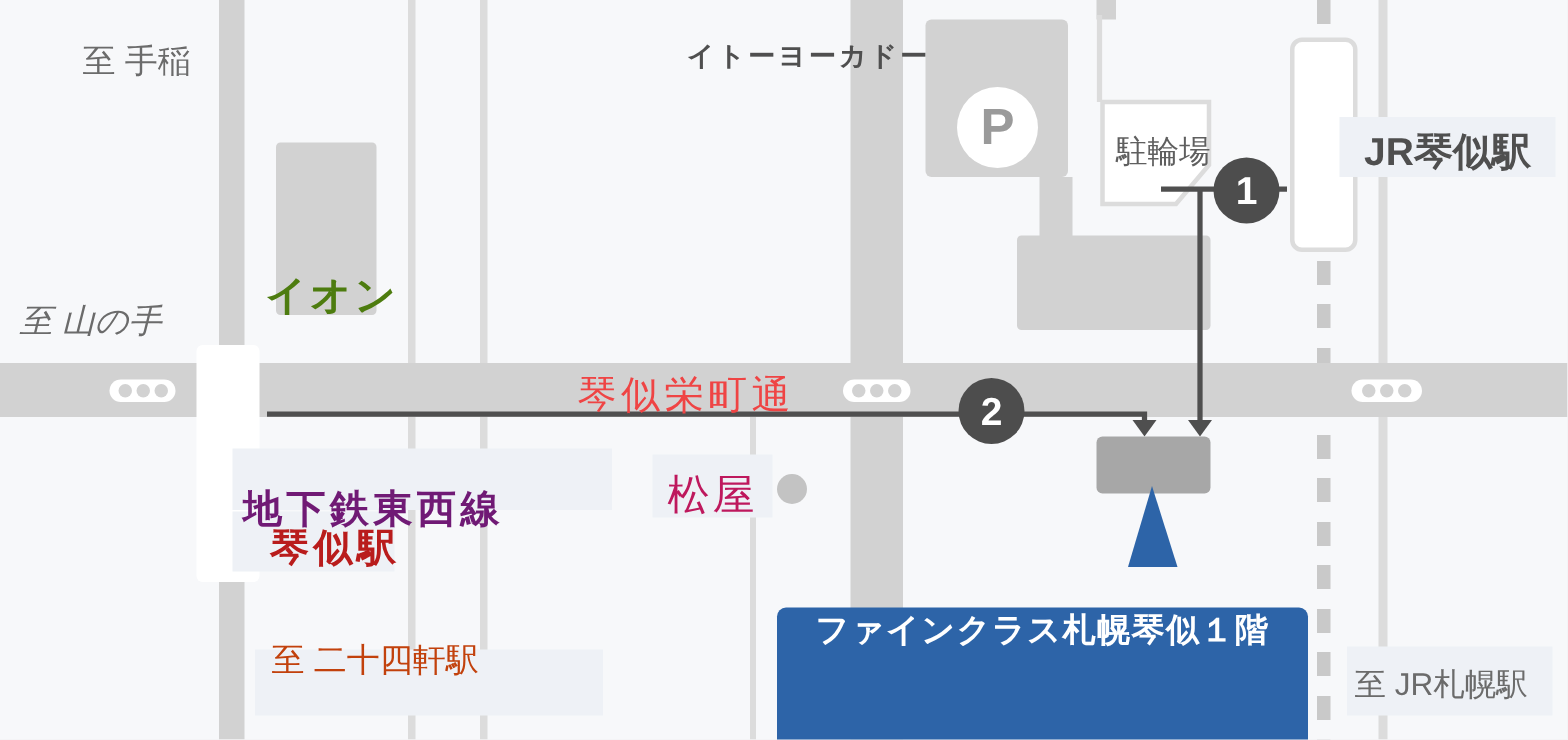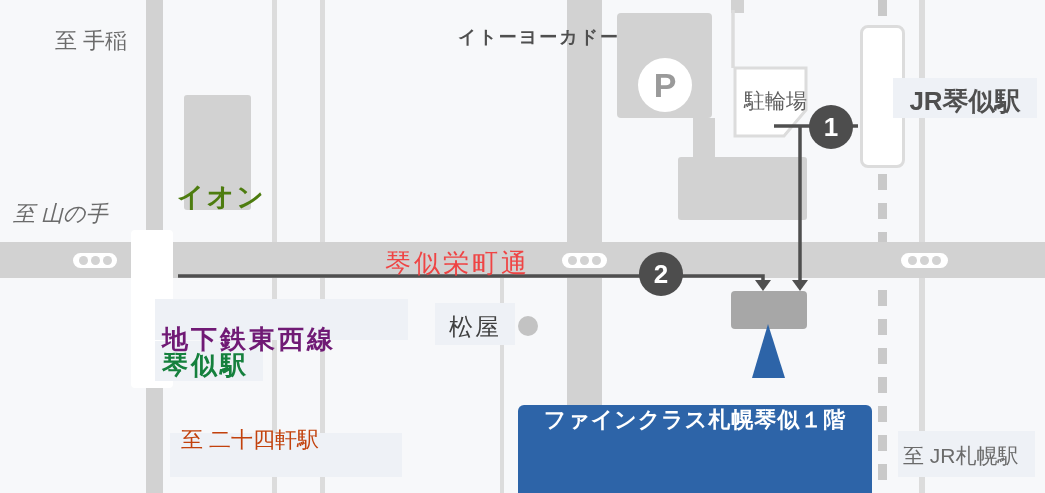--- a/index.html
+++ b/index.html
@@ -70,23 +70,23 @@
   
   .txt{position:absolute;white-space:nowrap;}
   .t-teine{left:55px;top:26px;font-size:22px;color:#6b6b6b;}
   .t-yamanote{left:13px;top:199px;font-size:22px;color:#6b6b6b;font-style:italic;}
   .t-nijuyonken{left:181px;top:425px;font-size:22px;color:#c2410c;}
   .t-jrsapporo{left:903px;top:442px;font-size:21px;color:#6b6b6b;}
   .t-aeon{left:177px;top:150px;font-size:27px;font-weight:bold;color:#4d7c0f;letter-spacing:2px;margin-top:29px;}
   .t-ito{left:458px;top:25px;font-size:18px;font-weight:bold;color:#4f4f4f;letter-spacing:2px;}
   .t-jr{left:893px;top:84px;width:144px;text-align:center;font-size:26px;font-weight:bold;color:#4f4f4f;}
   .t-subway1{left:162px;top:306px;font-size:26px;font-weight:bold;color:#701a75;letter-spacing:3px;margin-top:16px;}
-  .t-subway2{left:162px;top:348px;font-size:26px;font-weight:bold;color:#15803d;letter-spacing:3px;}
+  .t-subway2{left:180px;top:348px;font-size:26px;font-weight:bold;color:#b91c1c;letter-spacing:3px;}
   .t-street{left:385px;top:246px;font-size:26px;color:#ef4444;letter-spacing:3px;}
-  .t-matsuya{left:435px;top:311px;width:80px;text-align:center;font-size:24px;color:#404040;letter-spacing:2px;}
+  .t-matsuya{left:435px;top:311px;width:80px;text-align:center;font-size:28px;color:#be185d;letter-spacing:2px;}
   .t-bicycle{left:744px;top:87px;font-size:21px;color:#5f5f5f;}
   .matsuya-dot{position:absolute;left:518px;top:316px;width:20px;height:20px;border-radius:50%;background:#c3c3c3;}
 
   
   .bubble{position:absolute;left:518px;top:377px;width:354px;height:101px;background:#2d64a8;border-radius:6px;
     display:flex;flex-direction:column;align-items:center;justify-content:space-between;color:#fff;margin-top:28px;}
   .bubble-line1{font-size:22px;font-weight:bold;letter-spacing:1px;}
   .bubble-line2{font-size:28px;font-weight:bold;letter-spacing:3px;margin-top:4px;}
   .bubble-tail{position:absolute;left:752px;top:324px;width:0;height:0;
     border-left:16px solid transparent;border-right:17px solid transparent;border-bottom:54px solid #2d64a8;}

